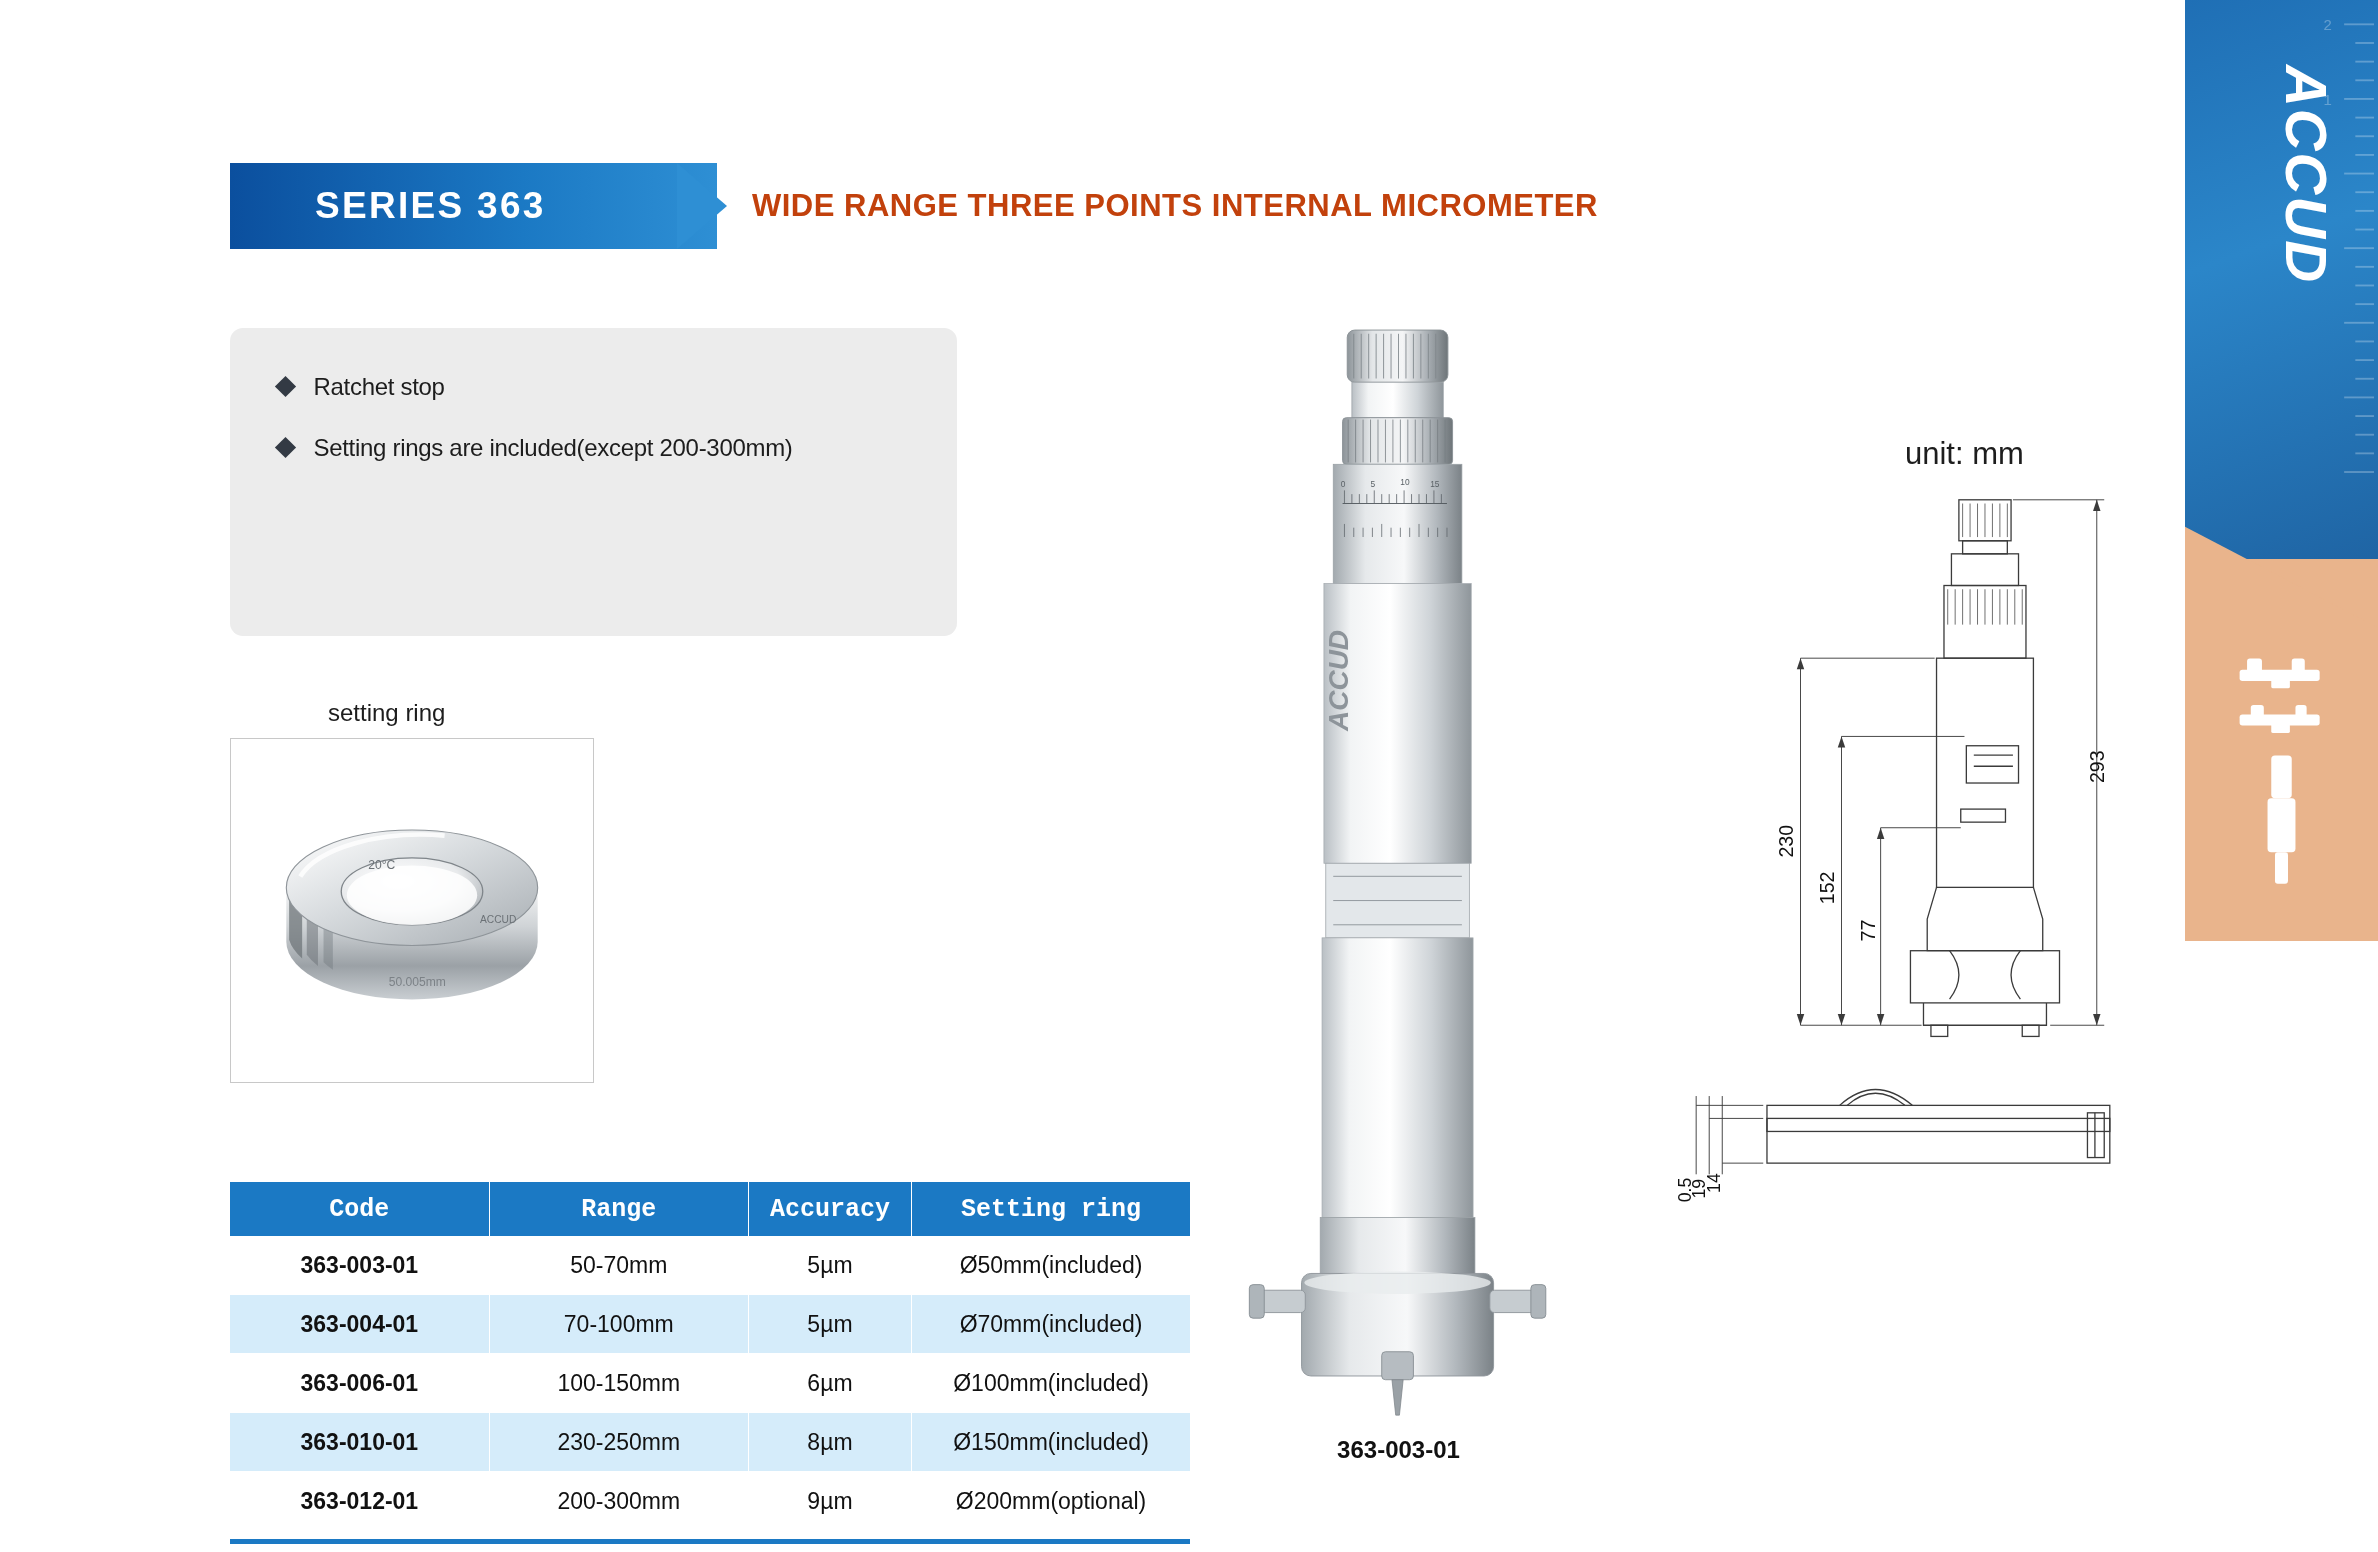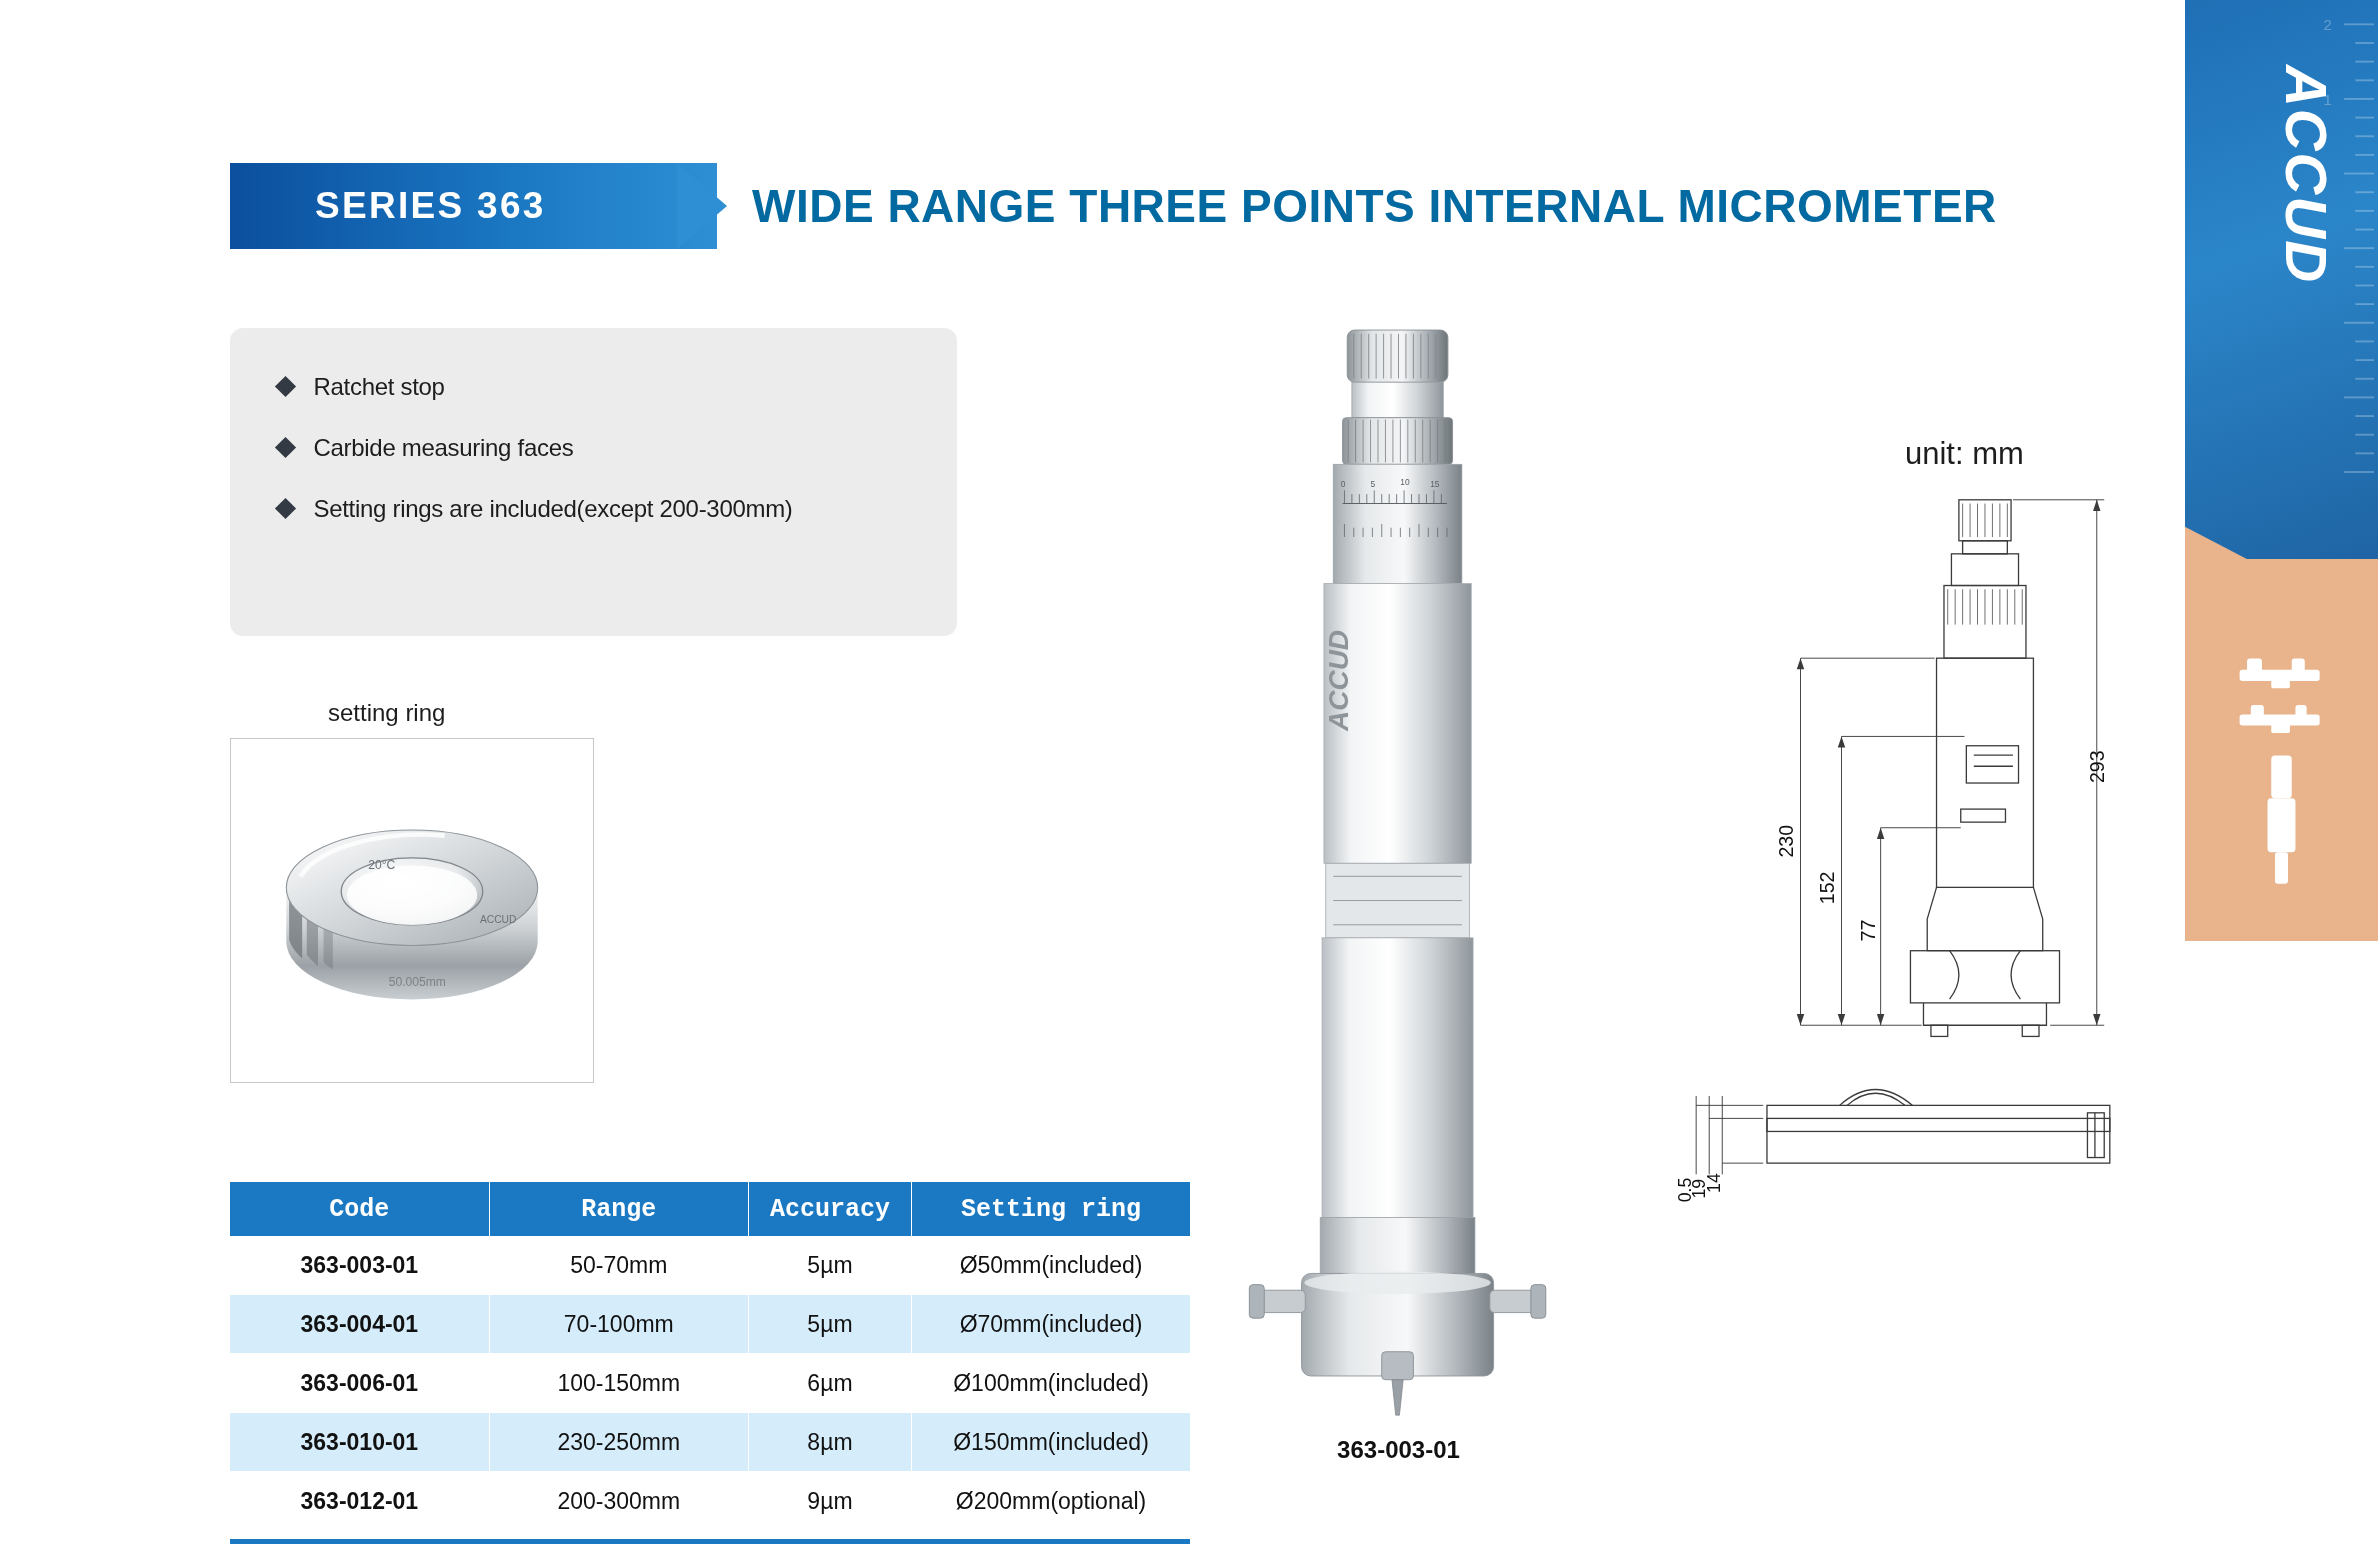--- a/index.html
+++ b/index.html
@@ -51,22 +51,22 @@
     border-bottom: 43px solid transparent;
     border-left: 50px solid #2e8fd4;
   }
   .header-title {
     position: absolute;
     left: 522px;
     top: 0;
     height: 86px;
     display: flex;
     align-items: center;
-    color: #0369a1;
-    font-size: 46px;
+    color: #c2410c;
+    font-size: 31px;
     font-weight: bold;
     letter-spacing: 0.5px;
     white-space: nowrap;
   }
 
   
   .features {
     position: absolute;
     left: 230px;
     top: 328px;
@@ -267,24 +267,20 @@
     <span class="series-tag-text">SERIES 363</span>
   </div>
   <div class="series-arrow"></div>
   <div class="header-title">WIDE RANGE THREE POINTS INTERNAL MICROMETER</div>
 </div>
 
 <div class="features">
   <div class="feature-row">
     <span class="feature-bullet"></span>
     <span class="feature-text">Ratchet stop</span>
-  </div>
-  <div class="feature-row">
-    <span class="feature-bullet"></span>
-    <span class="feature-text">Carbide measuring faces</span>
   </div>
   <div class="feature-row">
     <span class="feature-bullet"></span>
     <span class="feature-text">Setting rings are included(except 200-300mm)</span>
   </div>
 </div>
 
 <div class="ring-caption">setting ring</div>
 <div class="ring-box">
   <svg class="ring-art" width="308" height="270" viewBox="0 0 330 290">

